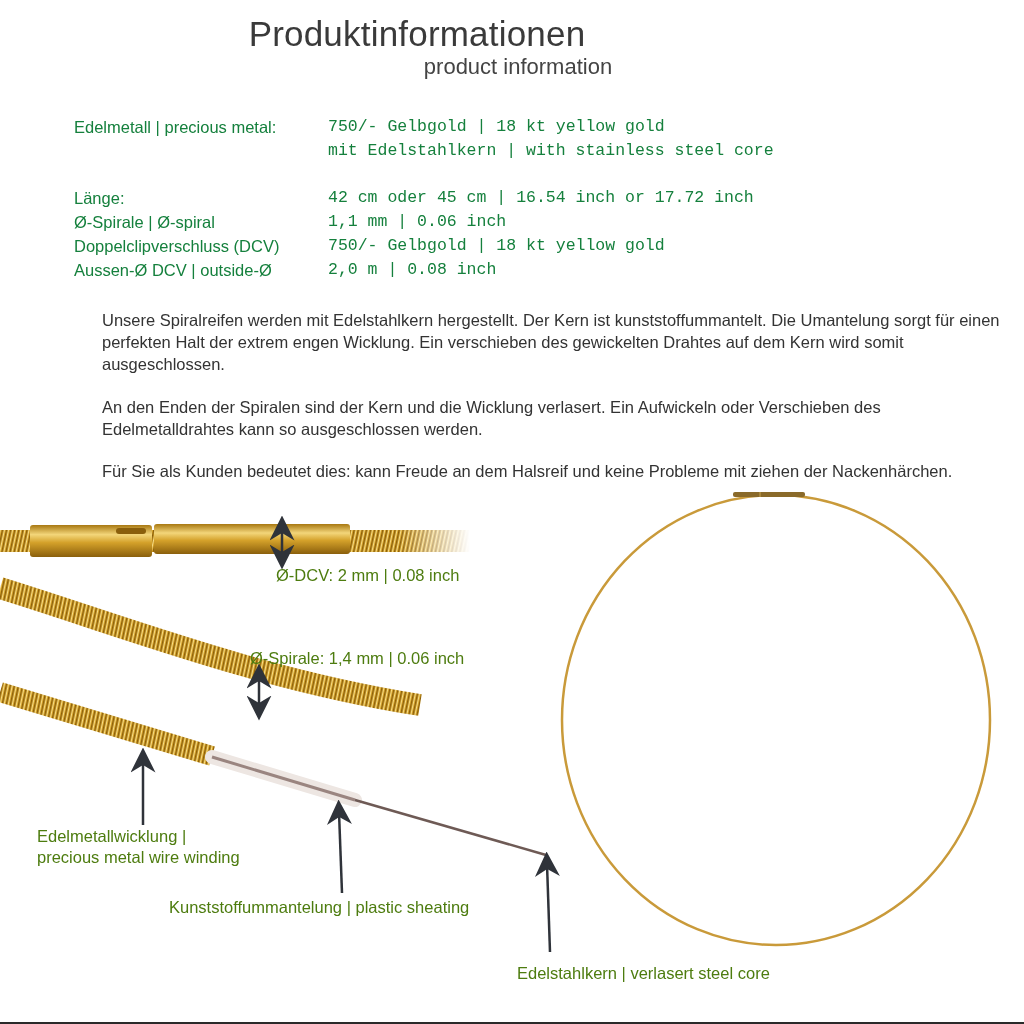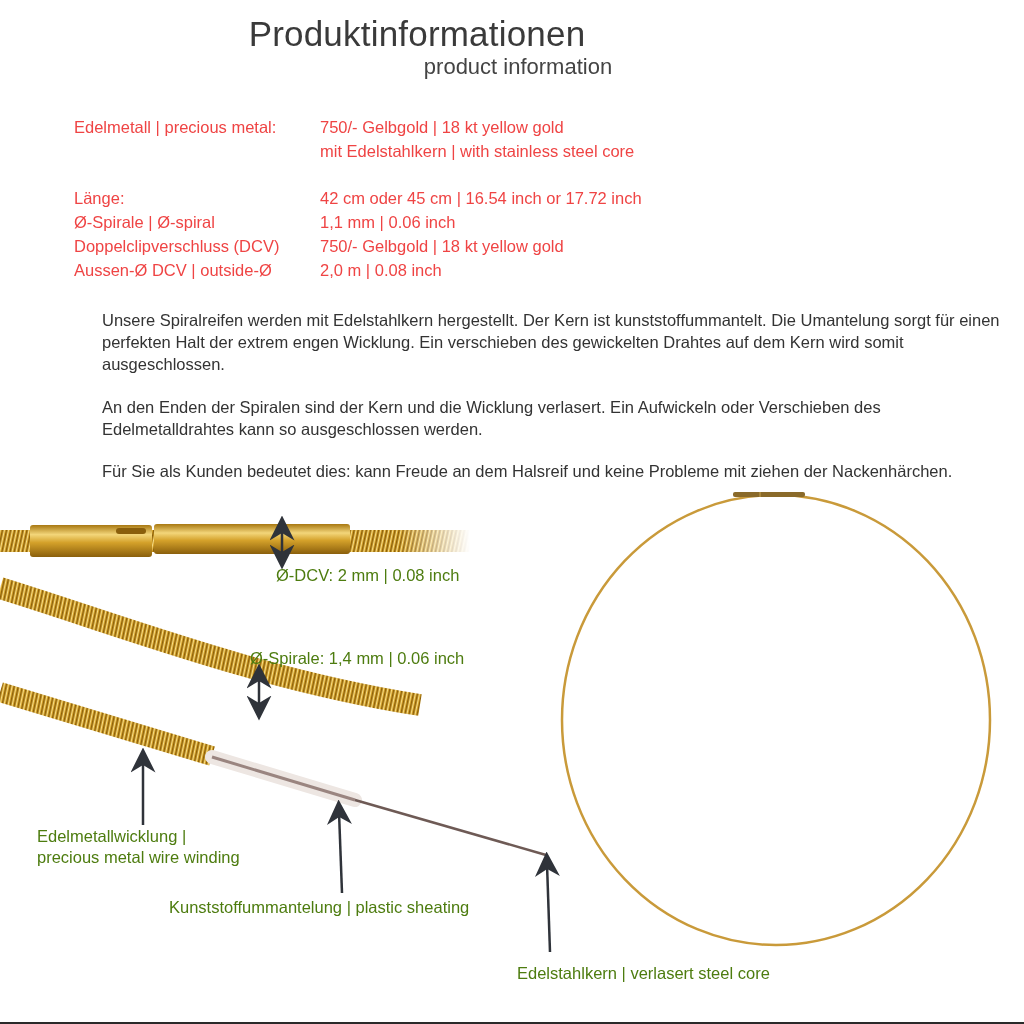--- a/index.html
+++ b/index.html
@@ -4,23 +4,23 @@
 <style>
   html, body { margin:0; padding:0; }
   body {
     width:1024px; height:1024px; background:#ffffff; position:relative; overflow:hidden;
     font-family: "Liberation Sans", "DejaVu Sans", sans-serif; color:#333333;
   }
   .title { position:absolute; left:0; width:834px; top:14px; text-align:center;
     font-size:35px; font-weight:300; color:#3a3a3a; letter-spacing:0.2px; }
   .subtitle { position:absolute; left:6px; width:1024px; top:54px; text-align:center;
     font-size:22px; color:#444; }
-  .spec { position:absolute; font-size:16.5px; line-height:24px; color:#ef4444; white-space:nowrap; }
+  .spec { position:absolute; font-size:16.5px; line-height:24px; color:#15803d; white-space:nowrap; }
   .spec-label { left:74px; }
-  .spec-value { left:320px; }
+  .spec-value { left:328px;font-family:Liberation Mono, monospace; }
   .para { position:absolute; left:74px; width:900px; font-size:16.5px; line-height:22px; color:#333;margin-left:28px; }
   .anno { position:absolute; font-size:16.5px; color:#4d7c0f; white-space:nowrap; line-height:22px; }
   svg.art { position:absolute; left:0; top:0; }
   .bottom-line { position:absolute; left:0; bottom:0; width:1024px; height:2px; background:#2a2a2a; }
 </style>
 </head>
 <body>
 
 <div class="title">Produktinformationen</div>
 <div class="subtitle">product information</div>

